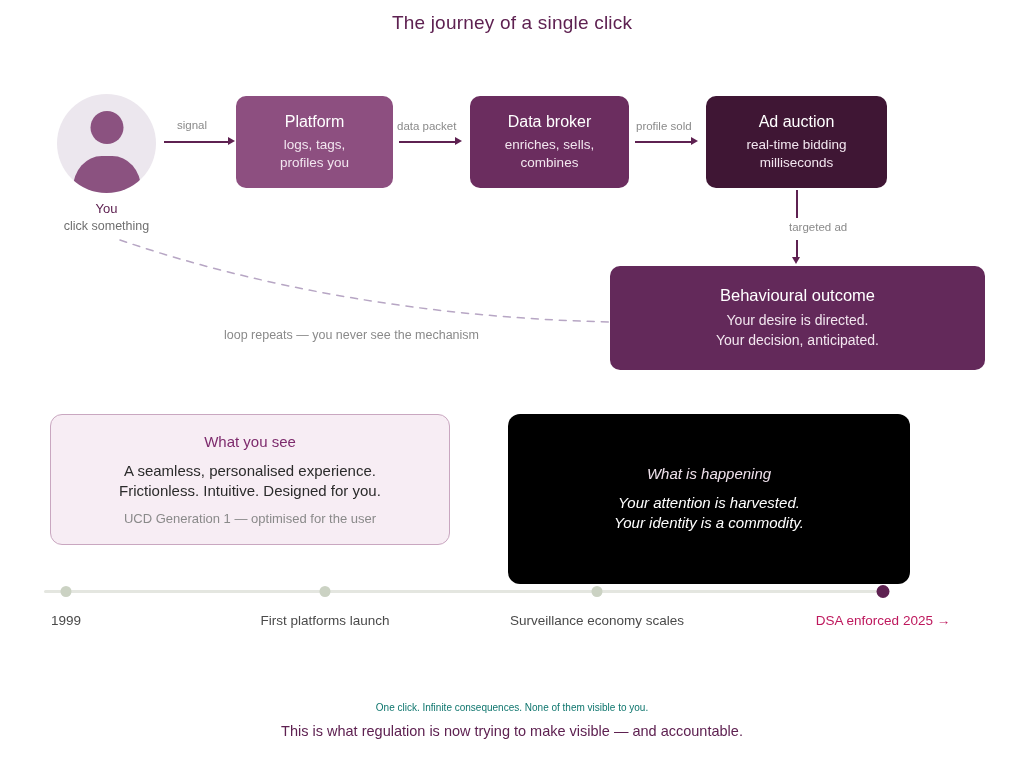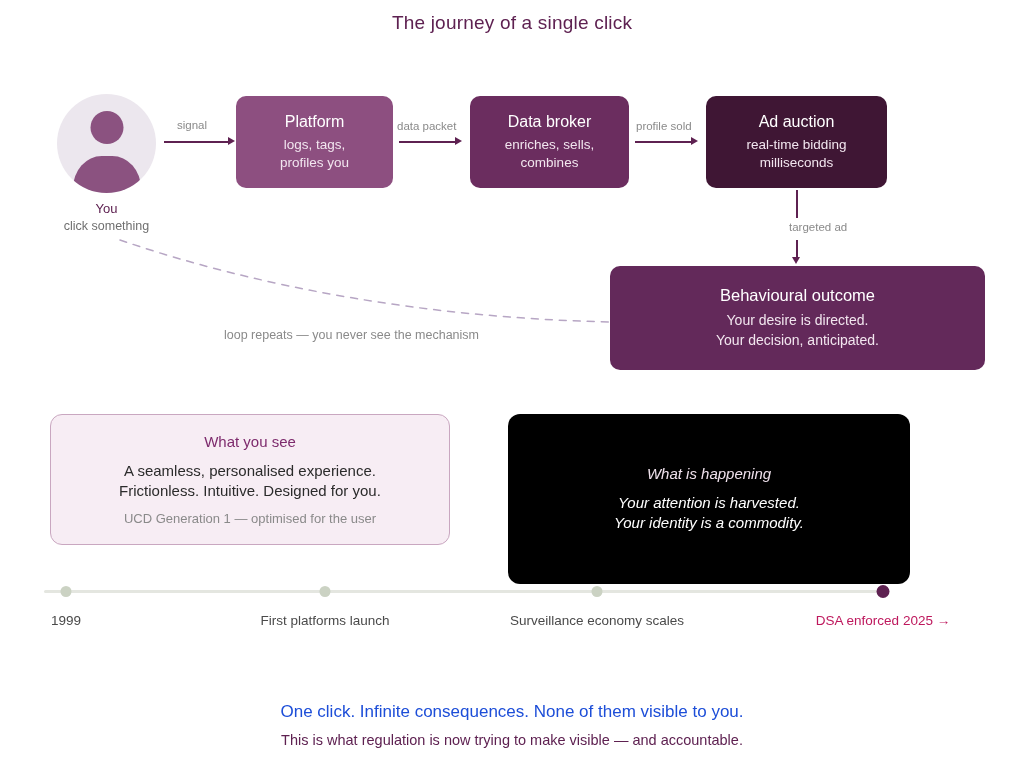--- a/index.html
+++ b/index.html
@@ -191,21 +191,21 @@
     font-size: 13.5px;
     color: #4a4a4a;
     white-space: nowrap;
     transform: translateX(-50%);
     left: 50%;
   }
   .tl-point.active .tl-text { color: #be185d; }
 
   
   .footer { position: absolute; left: 0; top: 702px; width: 1024px; text-align: center; }
-  .footer-1 { font-size: 17px; color: #1d4ed8; }
+  .footer-1 { font-size: 10px; color: #0f766e; }
   .footer-2 { font-size: 14.5px; color: #5e2151; margin-top: 10px; }
 </style>
 </head>
 <body>
 
 <div class="page">
 
   <div class="title">The journey of a single click</div>
 
   <div class="avatar-wrap">

